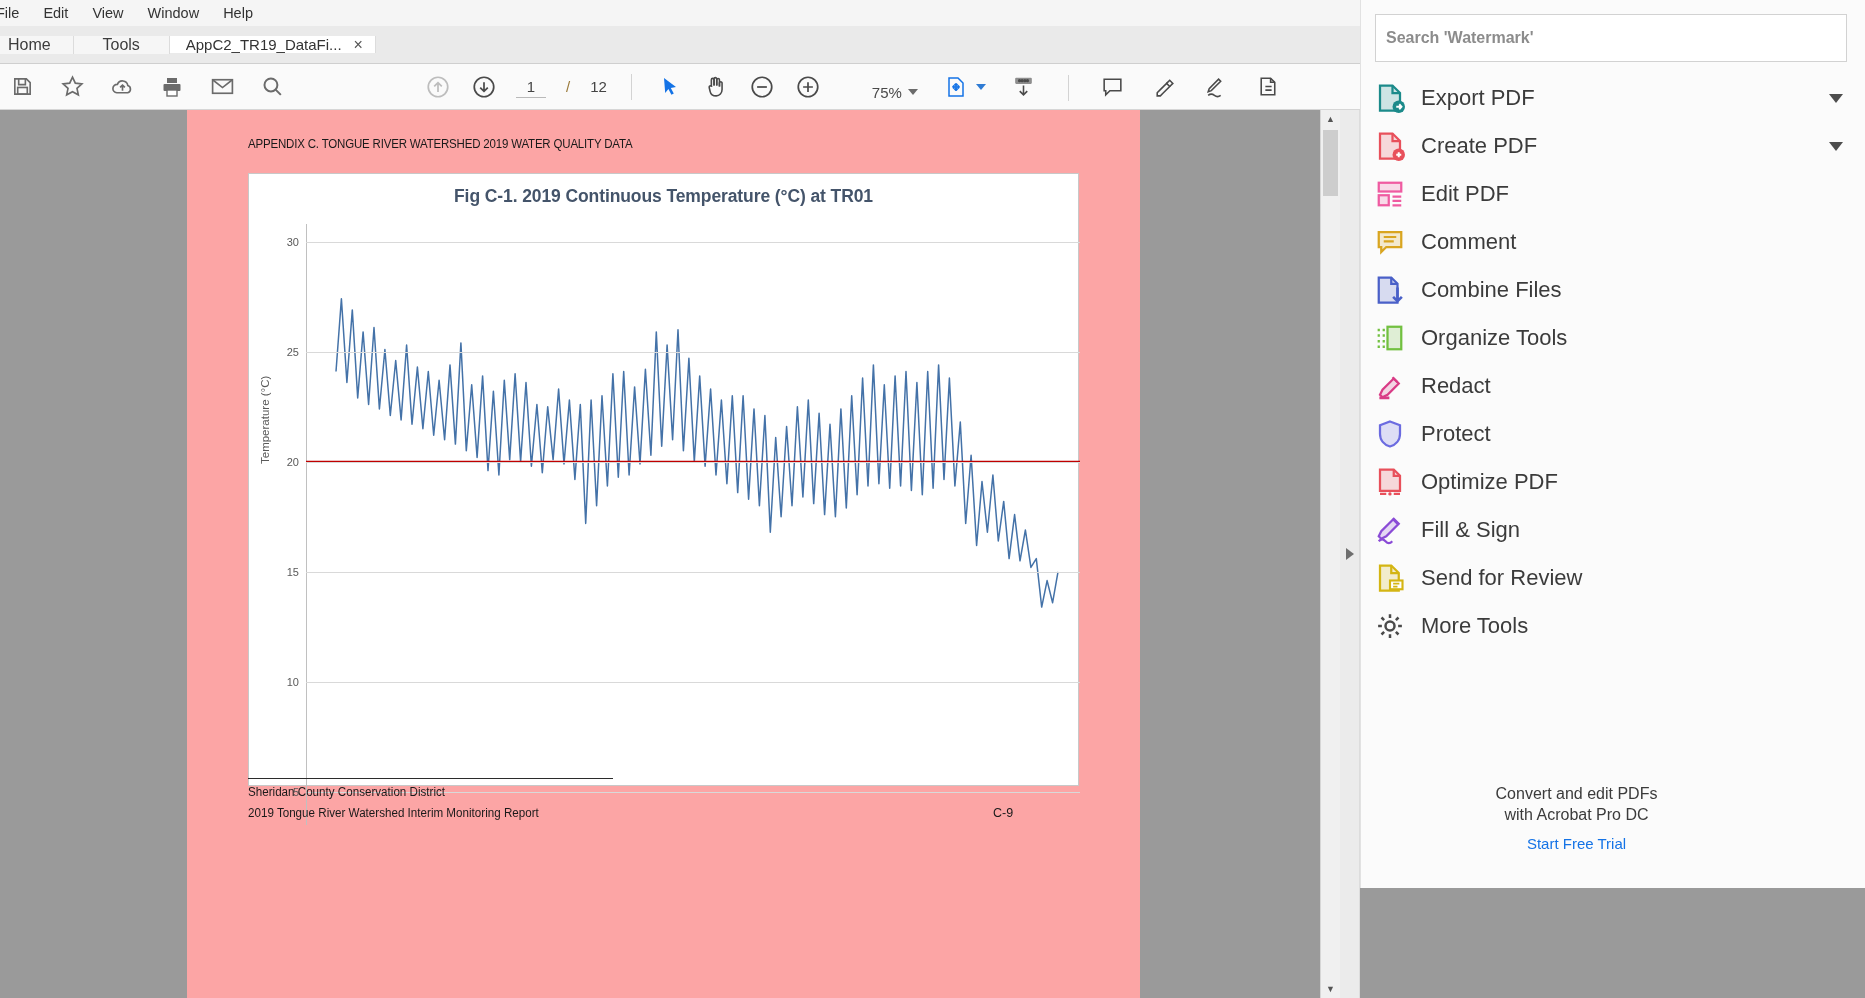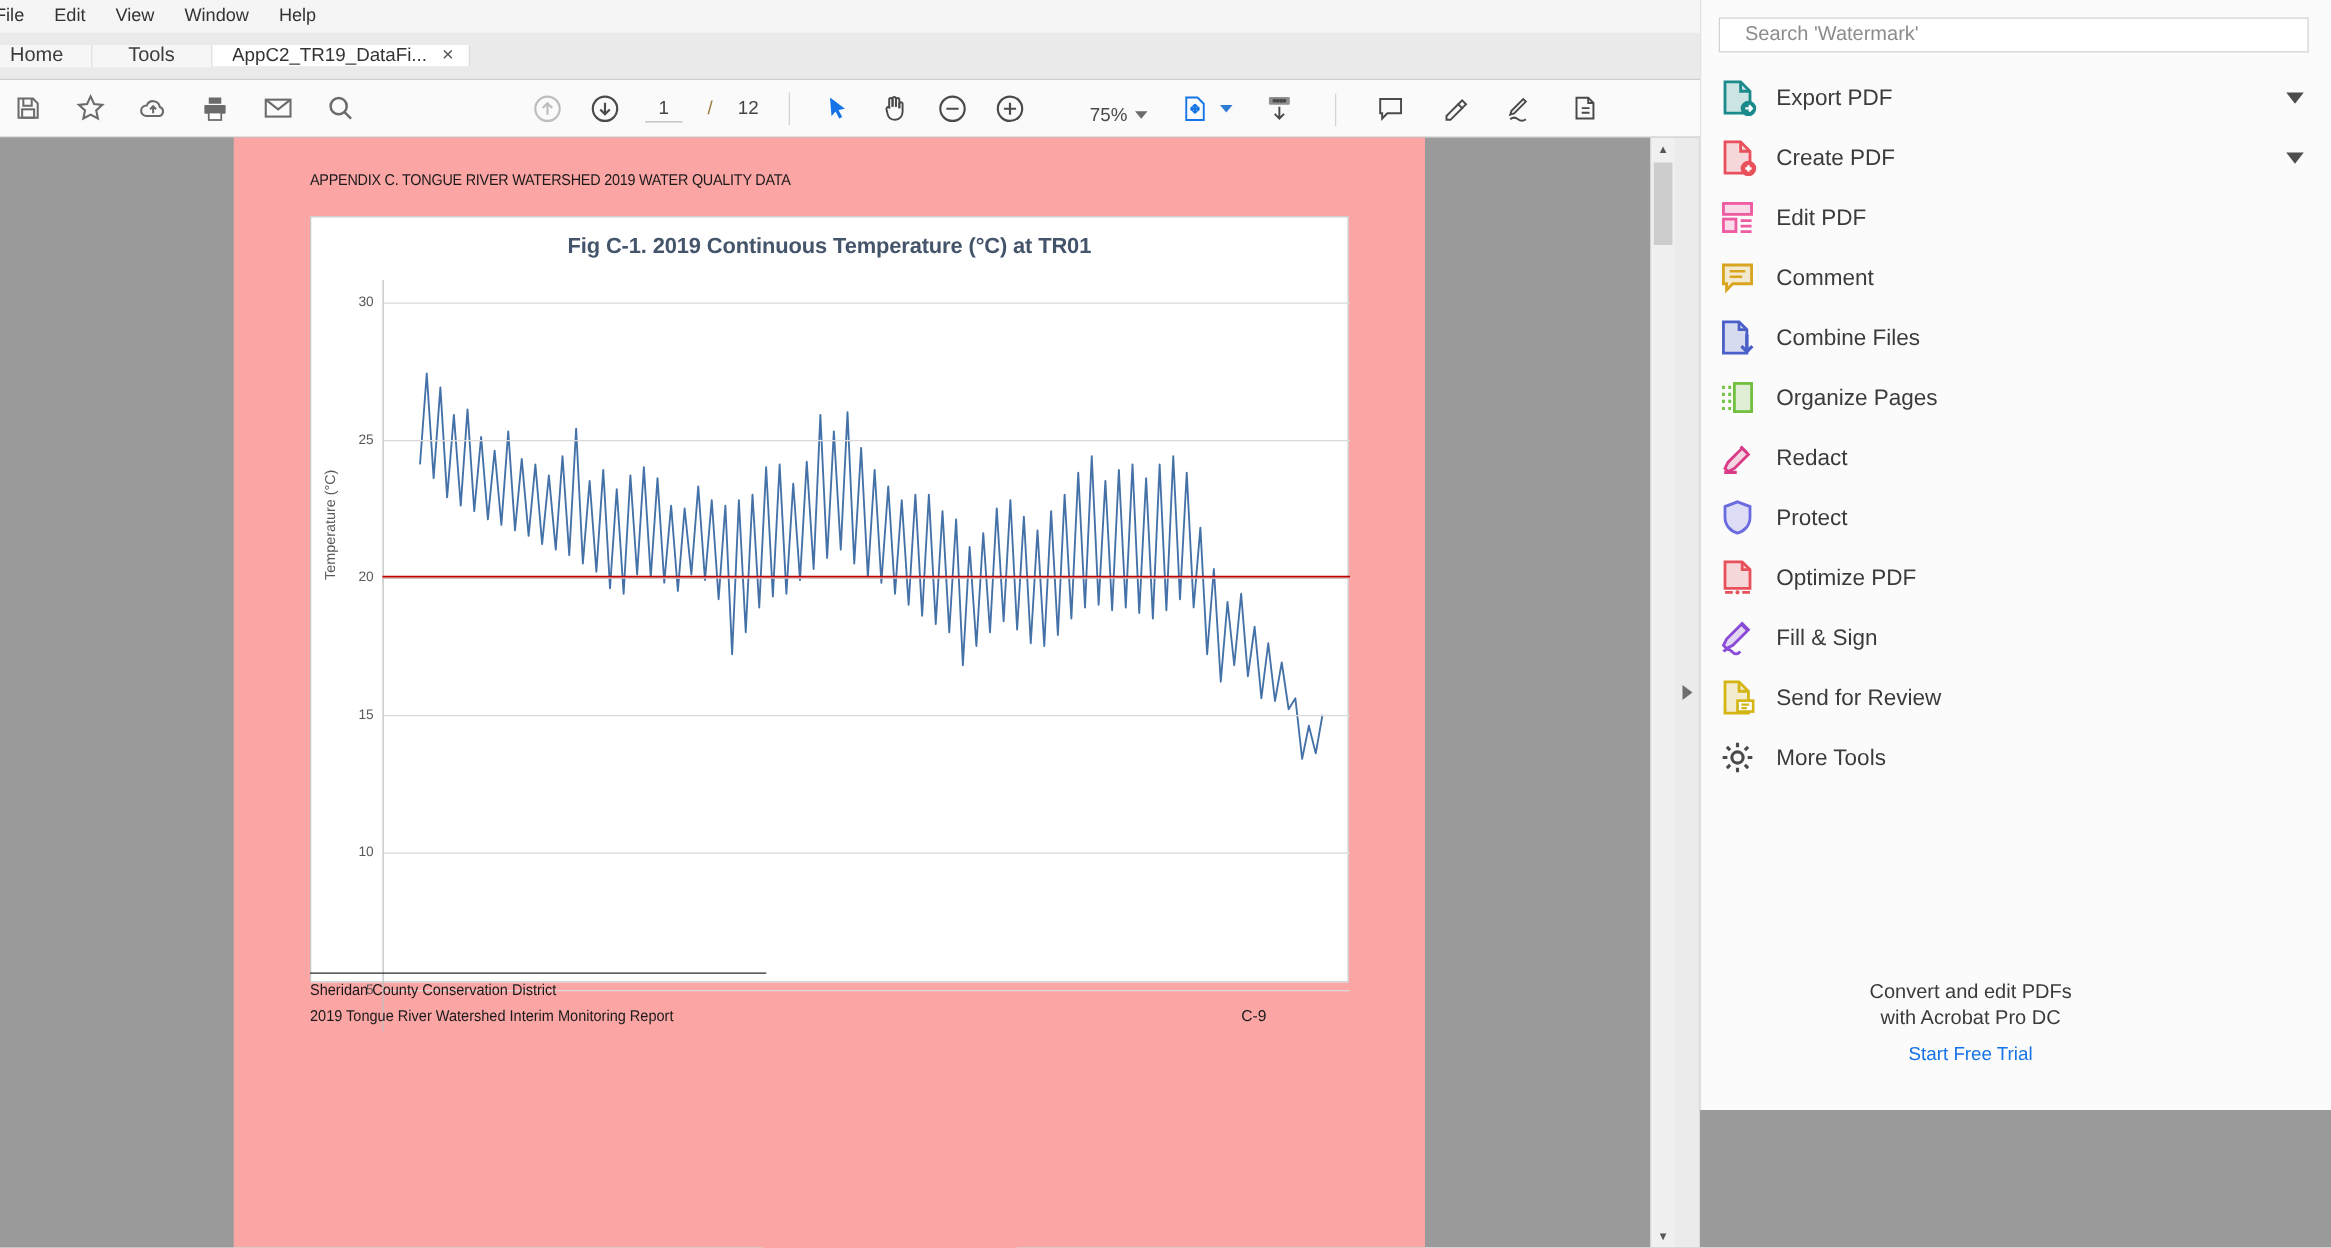--- a/index.html
+++ b/index.html
@@ -189,35 +189,36 @@
     border-left: 8px solid #6e6e6e;
   }
 
   
   .rpanel {
     position: absolute; left: 1360px; top: 0; width: 505px; height: 888px;
     background: #fbfbfb; border-left: 1px solid #e2e2e2;
   }
   .search-wrap { padding: 14px 18px 0 14px; }
   .search-input {
-    width: 100%; height: 28px;
+    width: 100%; height: 48px;
     border: 1px solid #d2d2d2; background: #fff;
-    font-size: 16px; color: #888; padding: 0 20px;
+    font-size: 16px; color: #888; padding: 0 10px;
     font-family: "Liberation Sans", sans-serif;
+    font-weight: bold;
   }
   .search-input::placeholder { color: #8c8c8c; }
   .tool-list { margin-top: 12px; }
   .tool-item {
     display: flex; align-items: center;
     height: 48px; padding: 0 20px 0 14px;
     cursor: pointer;
   }
   .tool-ico { width: 30px; height: 30px; flex: 0 0 30px; margin-right: 16px; }
   .tool-ico svg { display: block; }
-  .tool-label { font-size: 18px; color: #3b3b3b; flex: 1; white-space: nowrap; }
+  .tool-label { font-size: 22px; color: #3b3b3b; flex: 1; white-space: nowrap; }
   .tool-chev {
     width: 0; height: 0; margin-right: 2px;
     border-left: 7px solid transparent; border-right: 7px solid transparent;
     border-top: 9px solid #4d4d4d;
   }
   .promo {
     position: absolute; left: 0; bottom: 36px; width: 431px;
     text-align: center;
   }
   .promo-l1, .promo-l2 { font-size: 16px; color: #3b3b3b; line-height: 21px; }
@@ -515,21 +516,21 @@
           </span>
           <span class="tool-label">Combine Files</span>
         </div>
         <div class="tool-item">
           <span class="tool-ico">
             <svg width="30" height="30" viewBox="0 0 24 24">
               <rect x="10" y="3" width="11" height="18" fill="#72c04033" stroke="#72c040" stroke-width="1.8"></rect>
                   <path d="M7 4.5v2M7 9v2M7 13.5v2M7 18v2M3 4.5v2M3 9v2M3 13.5v2M3 18v2" stroke="#72c040" stroke-width="1.8"></path>
             </svg>
           </span>
-          <span class="tool-label">Organize Pages</span>
+          <span class="tool-label">Organize Tools</span>
         </div>
         <div class="tool-item">
           <span class="tool-ico">
             <svg width="30" height="30" viewBox="0 0 24 24">
               <path d="M4 19l2-4 9-9 4 4-9 9-4 2z" fill="#d93b8633" stroke="#d93b86" stroke-width="1.8"></path>
                   <path d="M14 5l4 4" stroke="#d93b86" stroke-width="1.8"></path>
                   <path d="M3.5 21.5h8" stroke="#d93b86" stroke-width="2.2"></path>
             </svg>
           </span>
           <span class="tool-label">Redact</span>

